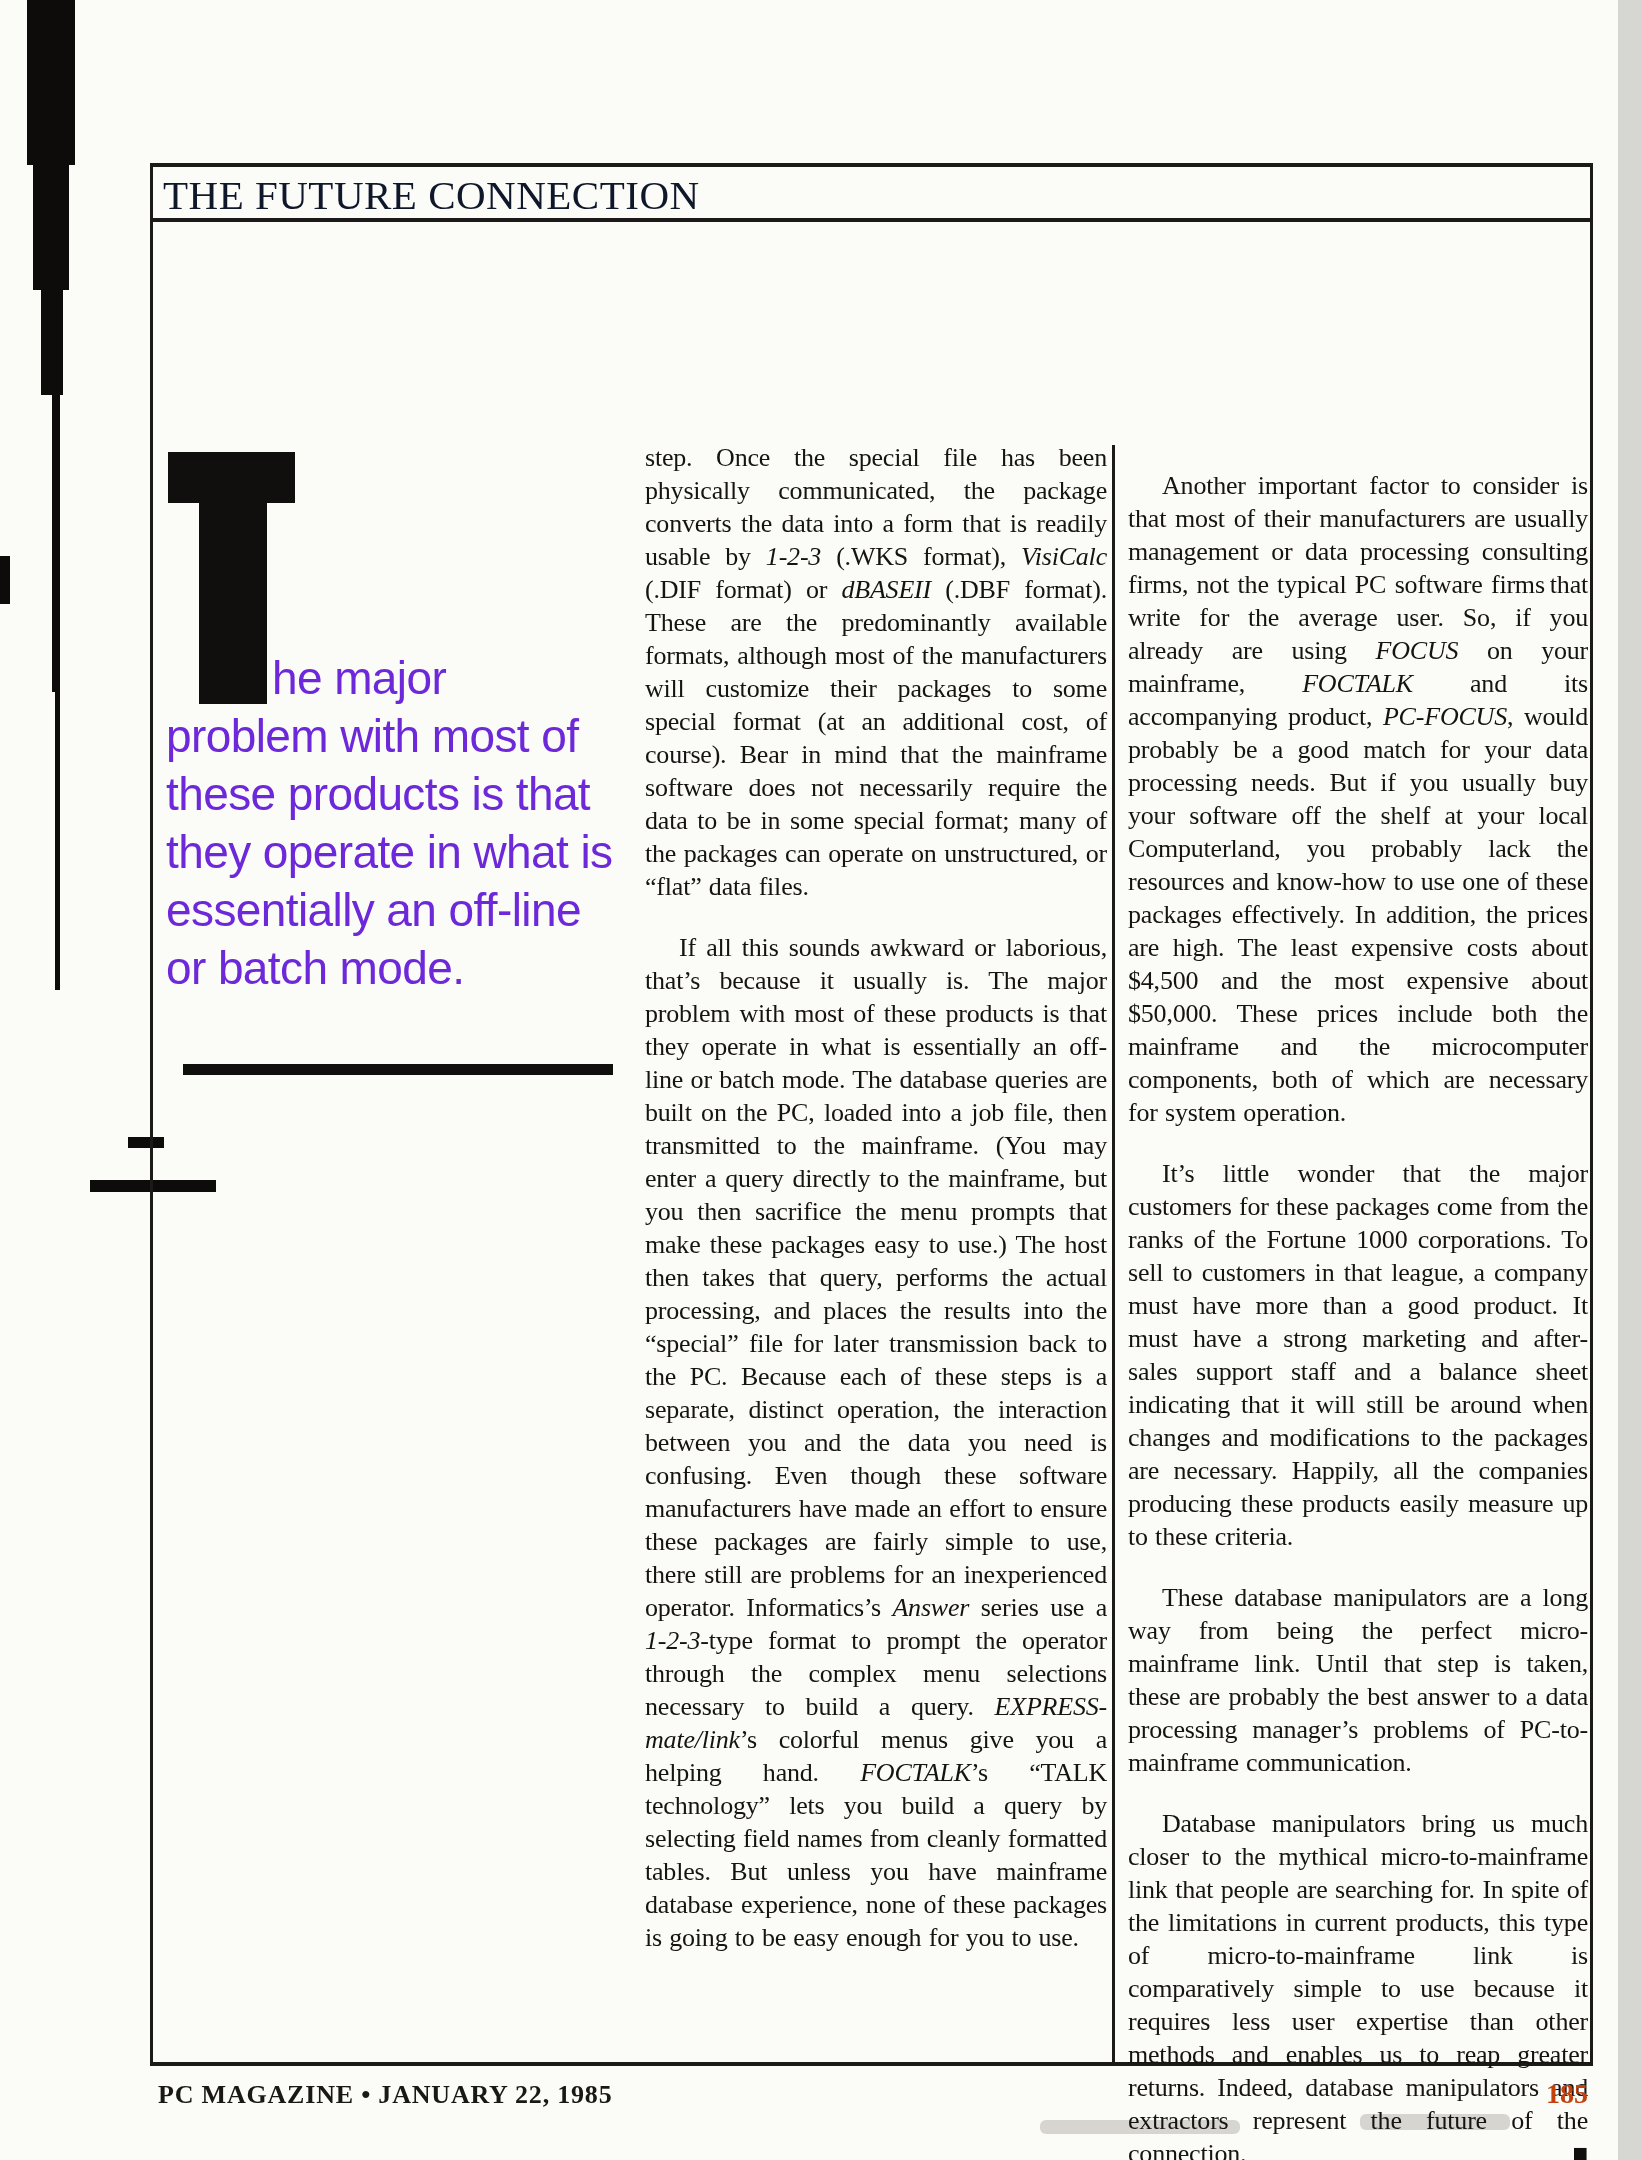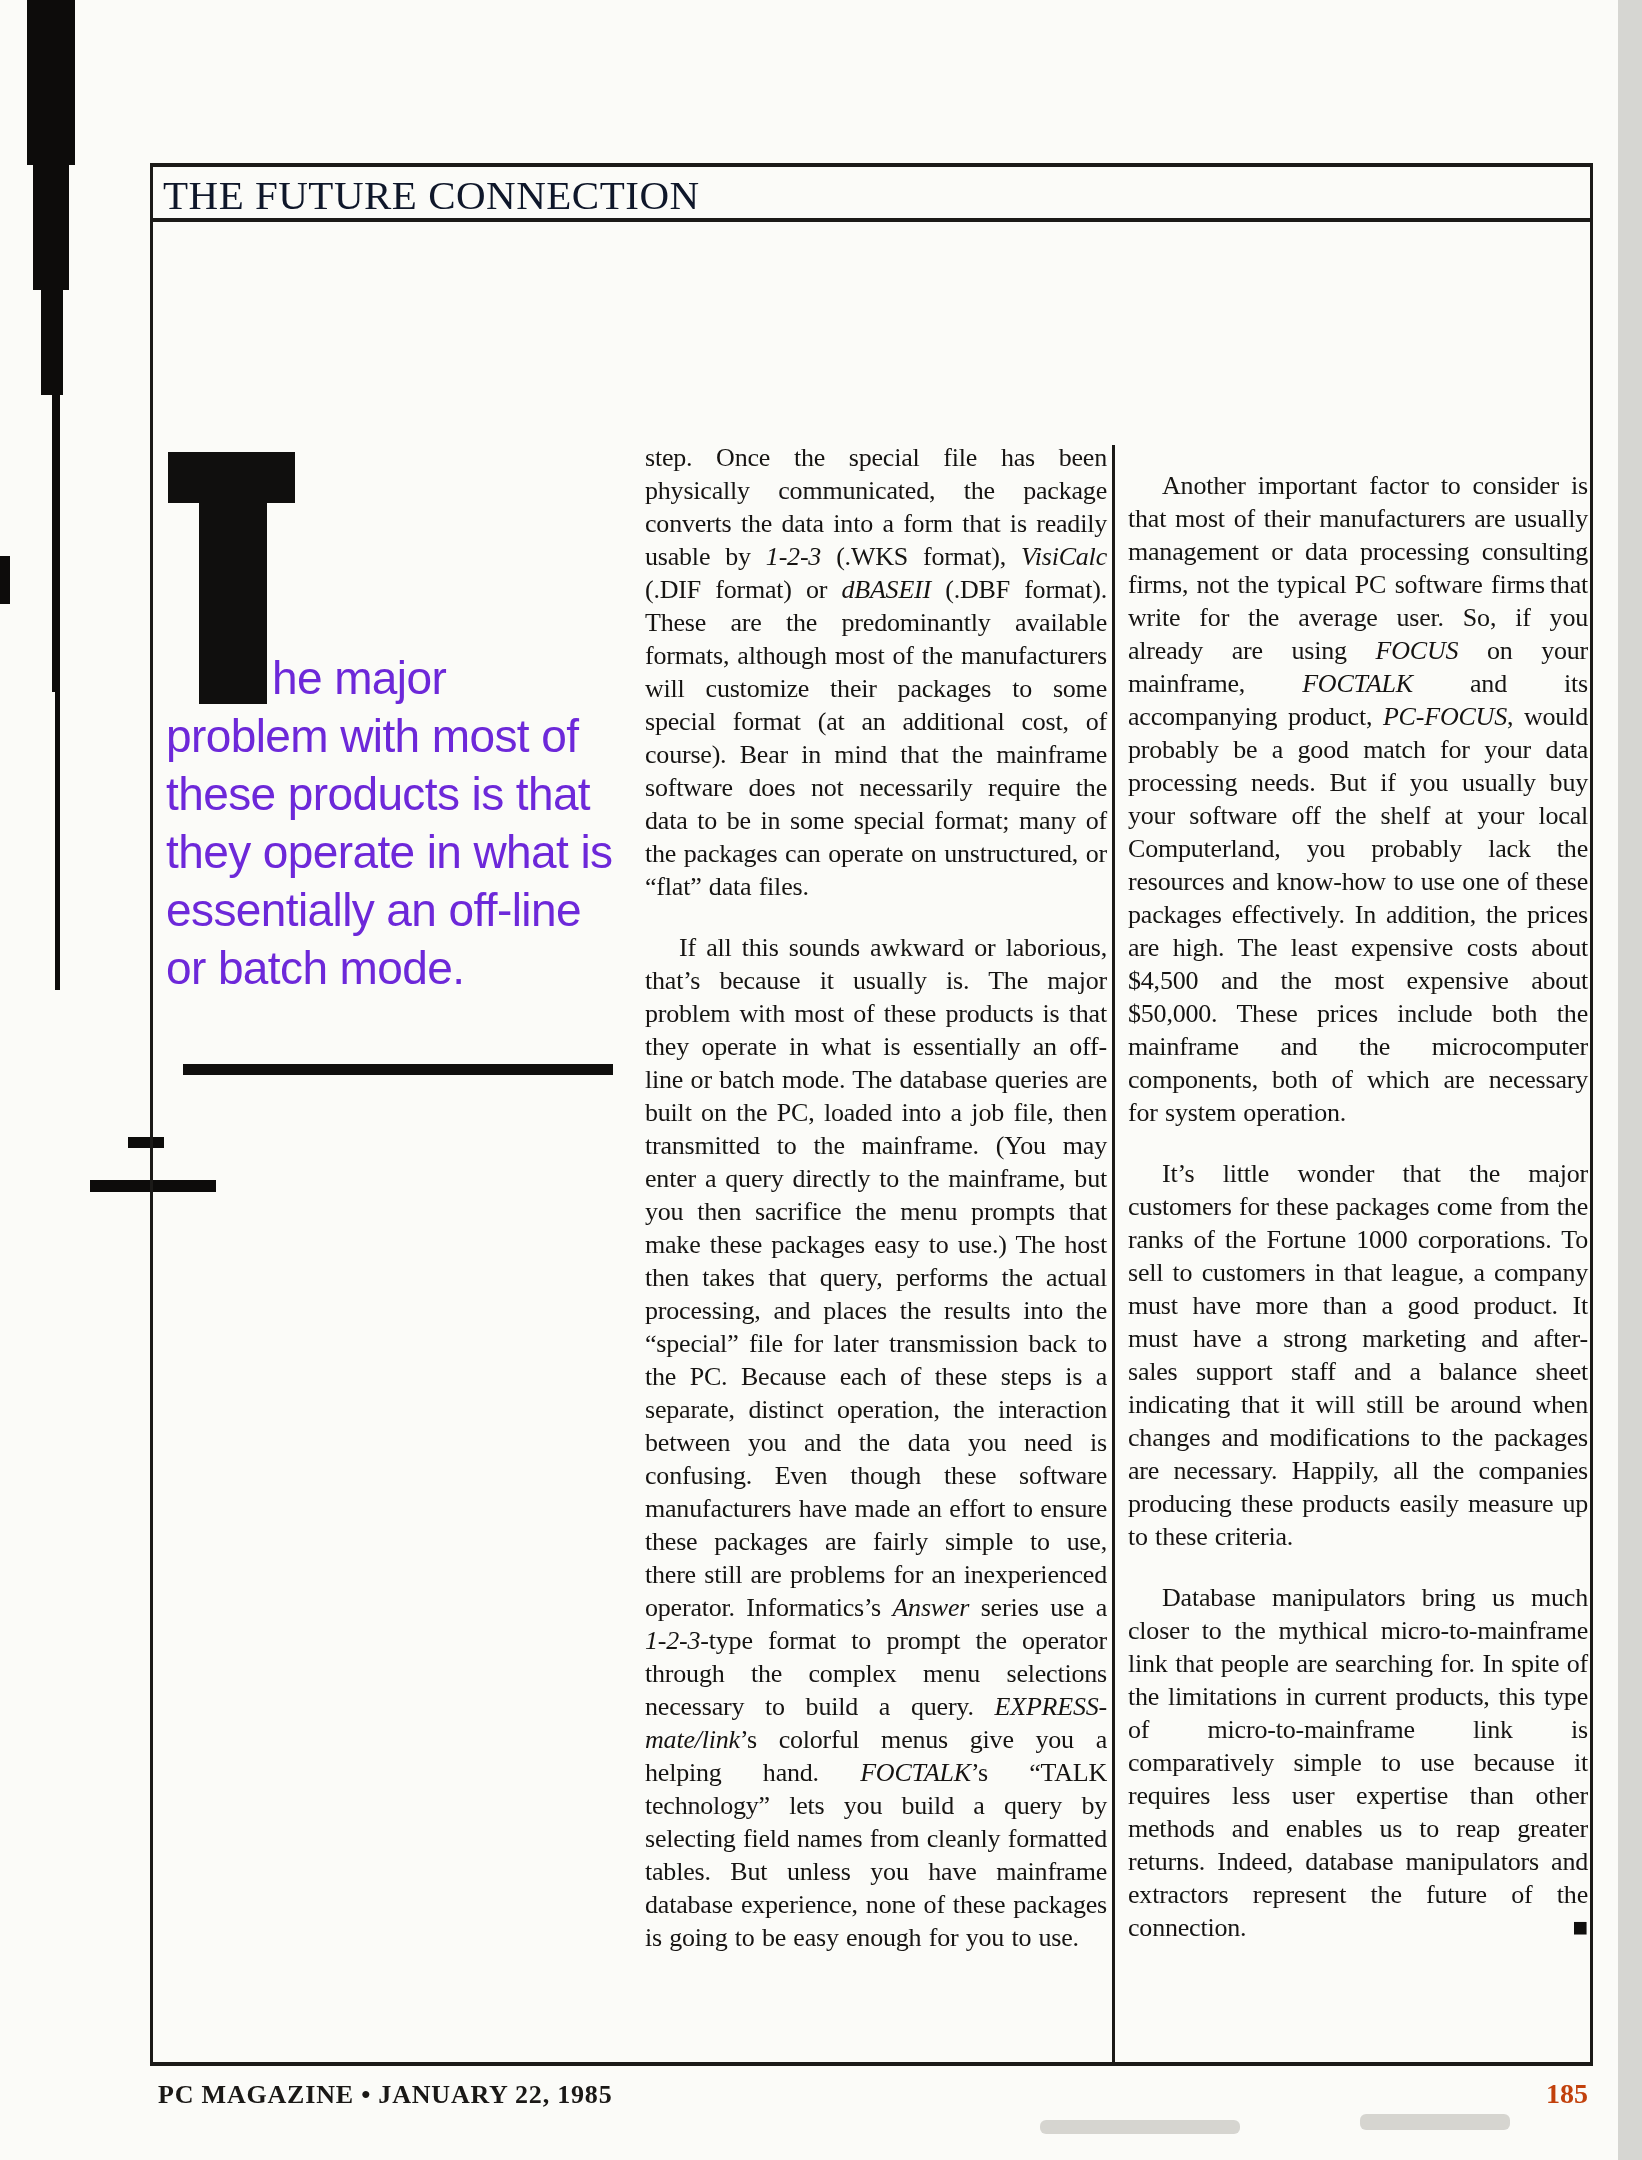--- a/index.html
+++ b/index.html
@@ -92,17 +92,18 @@
 <div class="pullquote">he major problem with most of these products is that they operate in what is essentially an off-line or batch mode.</div>
 <div class="pq-rule"></div>
 
 <div class="col" style="left:645px;top:441px;width:462px;">
     <p><span>step. Once the special file has been physically communicated, the package converts the data into a form that is readily usable by </span><i>1-2-3</i><span> (.WKS format), </span><i>VisiCalc</i><span> (.DIF format) or </span><i>dBASEII</i><span> (.DBF format). These are the predominantly available formats, although most of the manufacturers will customize their packages to some special format (at an additional cost, of course). Bear in mind that the mainframe software does not necessarily require the data to be in some special format; many of the packages can operate on unstructured, or “flat” data files.</span></p>
     <p class="indent"><span>If all this sounds awkward or laborious, that’s because it usually is. The major problem with most of these products is that they operate in what is essentially an off-line or batch mode. The database queries are built on the PC, loaded into a job file, then transmitted to the mainframe. (You may enter a query directly to the mainframe, but you then sacrifice the menu prompts that make these packages easy to use.) The host then takes that query, performs the actual processing, and places the results into the “special” file for later transmission back to the PC. Because each of these steps is a separate, distinct operation, the interaction between you and the data you need is confusing. Even though these software manufacturers have made an effort to ensure these packages are fairly simple to use, there still are problems for an inexperienced operator. Informatics’s </span><i>Answer</i><span> series use a </span><i>1-2-3</i><span>-type format to prompt the operator through the complex menu selections necessary to build a query. </span><i>EXPRESS-mate/link</i><span>’s colorful menus give you a helping hand. </span><i>FOCTALK</i><span>’s “TALK technology” lets you build a query by selecting field names from cleanly formatted tables. But unless you have mainframe database experience, none of these packages is going to be easy enough for you to use.</span></p>
   </div>
 <div class="col" style="left:1128px;top:441px;width:460px;">
     <p class="indent"><span>Another important factor to consider is that most of their manufacturers are usually management or data processing consulting firms, not the typical PC software firms that write for the average user. So, if you already are using </span><i>FOCUS</i><span> on your mainframe, </span><i>FOCTALK</i><span> and its accompanying product, </span><i>PC-FOCUS</i><span>, would probably be a good match for your data processing needs. But if you usually buy your software off the shelf at your local Computerland, you probably lack the resources and know-how to use one of these packages effectively. In addition, the prices are high. The least expensive costs about $4,500 and the most expensive about $50,000. These prices include both the mainframe and the microcomputer components, both of which are necessary for system operation.</span></p>
     <p class="indent"><span>It’s little wonder that the major customers for these packages come from the ranks of the Fortune 1000 corporations. To sell to customers in that league, a company must have more than a good product. It must have a strong marketing and after-sales support staff and a balance sheet indicating that it will still be around when changes and modifications to the packages are necessary. Happily, all the companies producing these products easily measure up to these criteria.</span></p>
+    <p class="indent"><span>These database manipulators are a long way from being the perfect micro-mainframe link. Until that step is taken, these are probably the best answer to a data processing manager’s problems of PC-to-mainframe communication.</span></p>
     <p class="indent"><span>Database manipulators bring us much closer to the mythical micro-to-mainframe link that people are searching for. In spite of the limitations in current products, this type of micro-to-mainframe link is comparatively simple to use because it requires less user expertise than other methods and enables us to reap greater returns. Indeed, database manipulators and extractors represent the future of the connection.</span><span class="endmark">■</span></p>
   </div>
 
 <div class="footer-left">PC MAGAZINE • JANUARY 22, 1985</div>
 <div class="page-number">185</div>
 
 </body></html>

